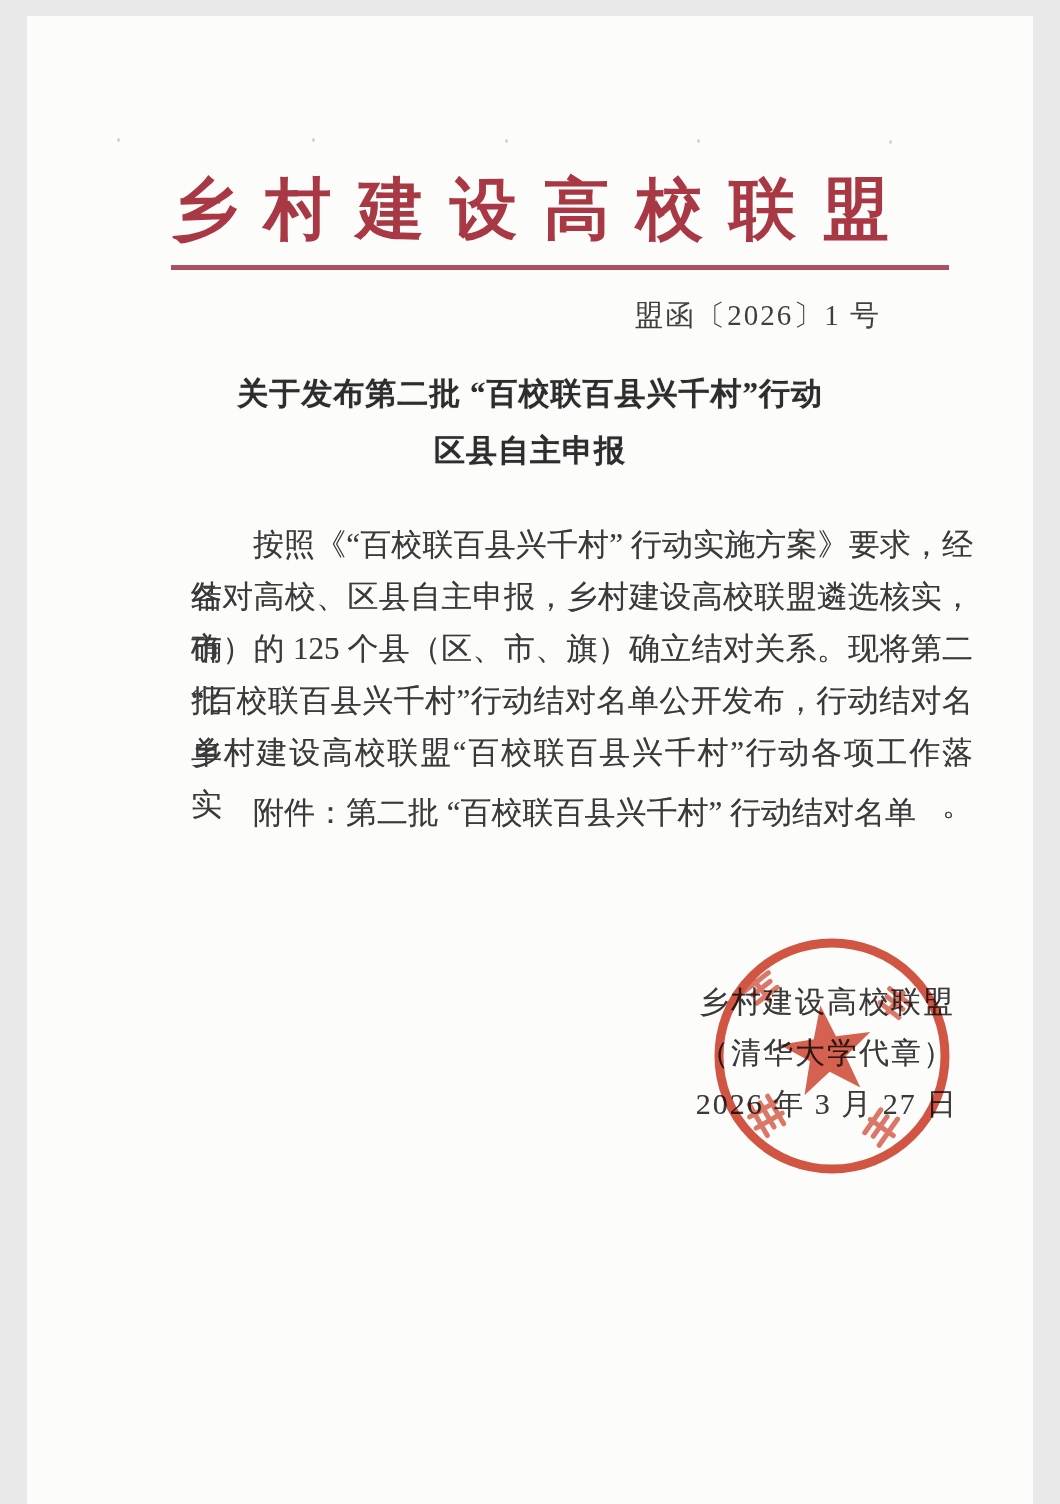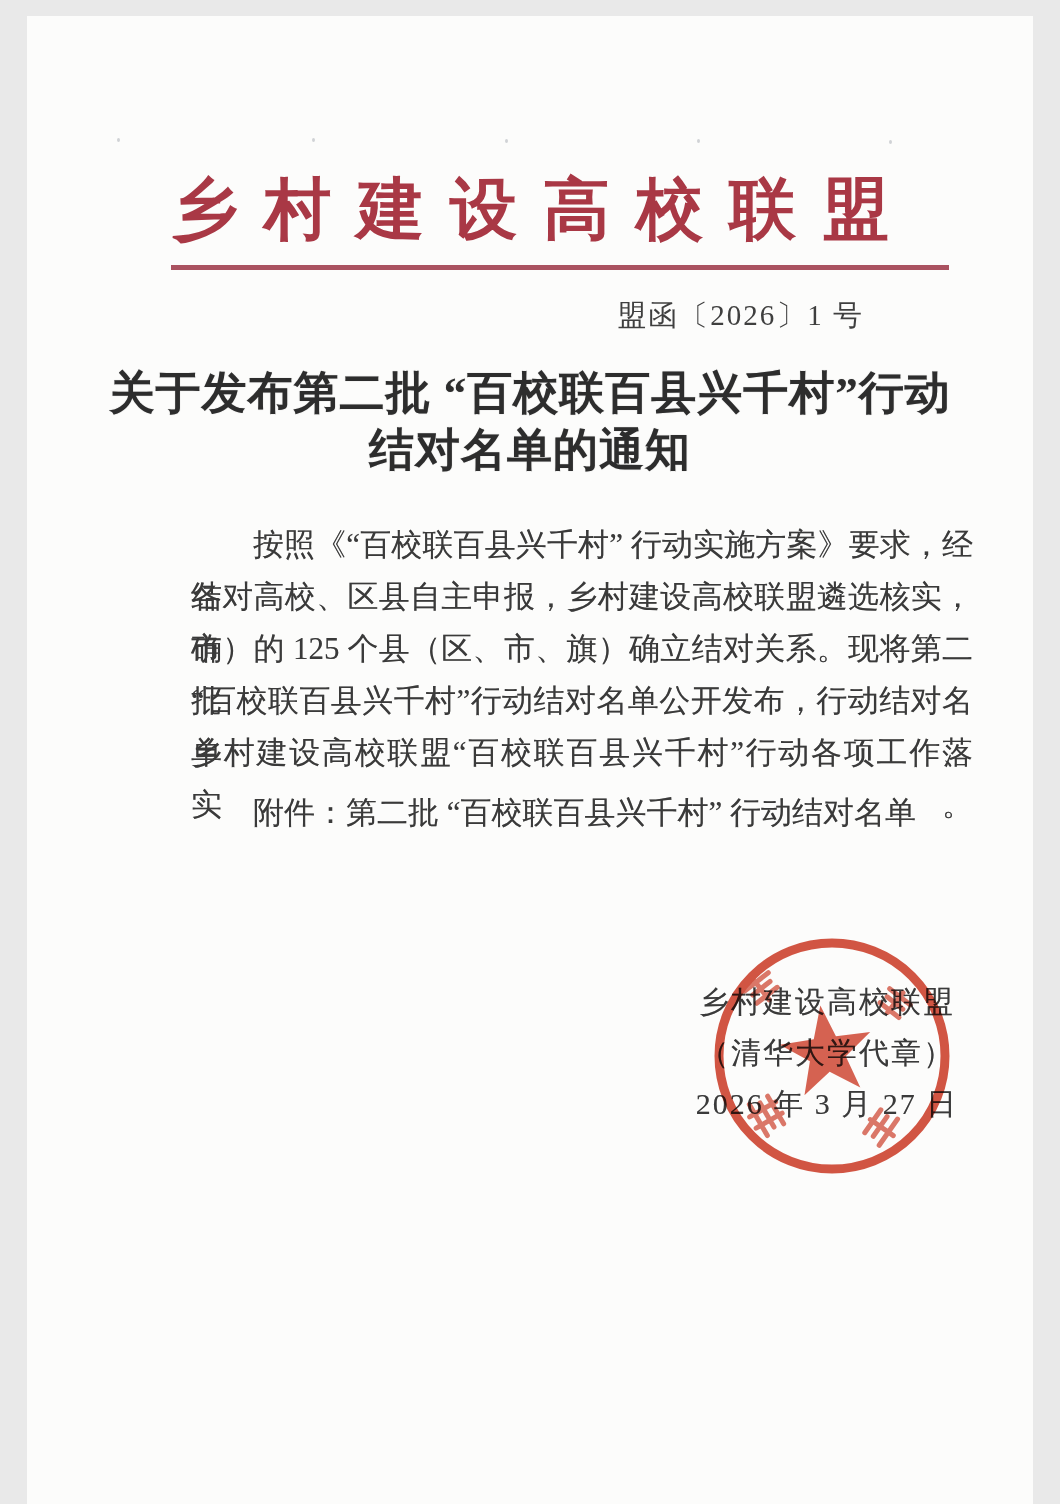--- a/index.html
+++ b/index.html
@@ -31,28 +31,28 @@
     font-size:67px;font-weight:700;
     letter-spacing:26px;padding-left:26px;
     color:var(--masthead-red);
     white-space:nowrap;
   }
   .rule{
     position:absolute;top:249px;left:144px;width:778px;height:5px;
     background:var(--rule-red);
   }
   .doc-number{
-    position:absolute;top:280px;right:169px;
+    position:absolute;top:280px;right:152px;
     font-size:29px;color:#3f3f3f;letter-spacing:2px;
     white-space:nowrap;
   }
   .doc-title{
     position:absolute;top:349px;left:0;right:0;
     text-align:center;
-    font-size:45px;line-height:57px;font-weight:700;
+    font-size:31px;line-height:57px;font-weight:700;
     color:var(--title-ink);
     letter-spacing:1px;
     text-shadow:0 0 1px rgba(40,40,40,.35);
   }
   .body-block{
     position:absolute;top:503px;left:164px;width:782px;
     font-size:31px;color:var(--ink);
     text-shadow:0 0 .6px rgba(50,50,50,.4);
   }
   .bline{
@@ -94,21 +94,21 @@
   <span class="speck" style="left:862px;top:124px"></span>
 
   <div class="masthead">乡村建设高校联盟</div>
 
   <div class="rule"></div>
 
   <div class="doc-number">盟函〔2026〕1 号</div>
 
   <h1 class="doc-title">
     <span>关于发布第二批 “百校联百县兴千村”行动</span><br>
-    <span>结对名单的通知</span>
+    <span>区县自主申报</span>
   </h1>
 
   <div class="body-block">
     <span class="bline indent">按照《“百校联百县兴千村” 行动实施方案》要求，经各</span>
     <span class="bline">结对高校、区县自主申报，乡村建设高校联盟遴选核实，确</span>
     <span class="bline">市）的 125 个县（区、市、旗）确立结对关系。现将第二批</span>
     <span class="bline">“百校联百县兴千村”行动结对名单公开发布，行动结对名单、</span>
     <span class="bline">乡村建设高校联盟“百校联百县兴千村”行动各项工作落实。</span>
     <span class="bline indent no-just attachment">附件：第二批 “百校联百县兴千村” 行动结对名单</span>
   </div>

